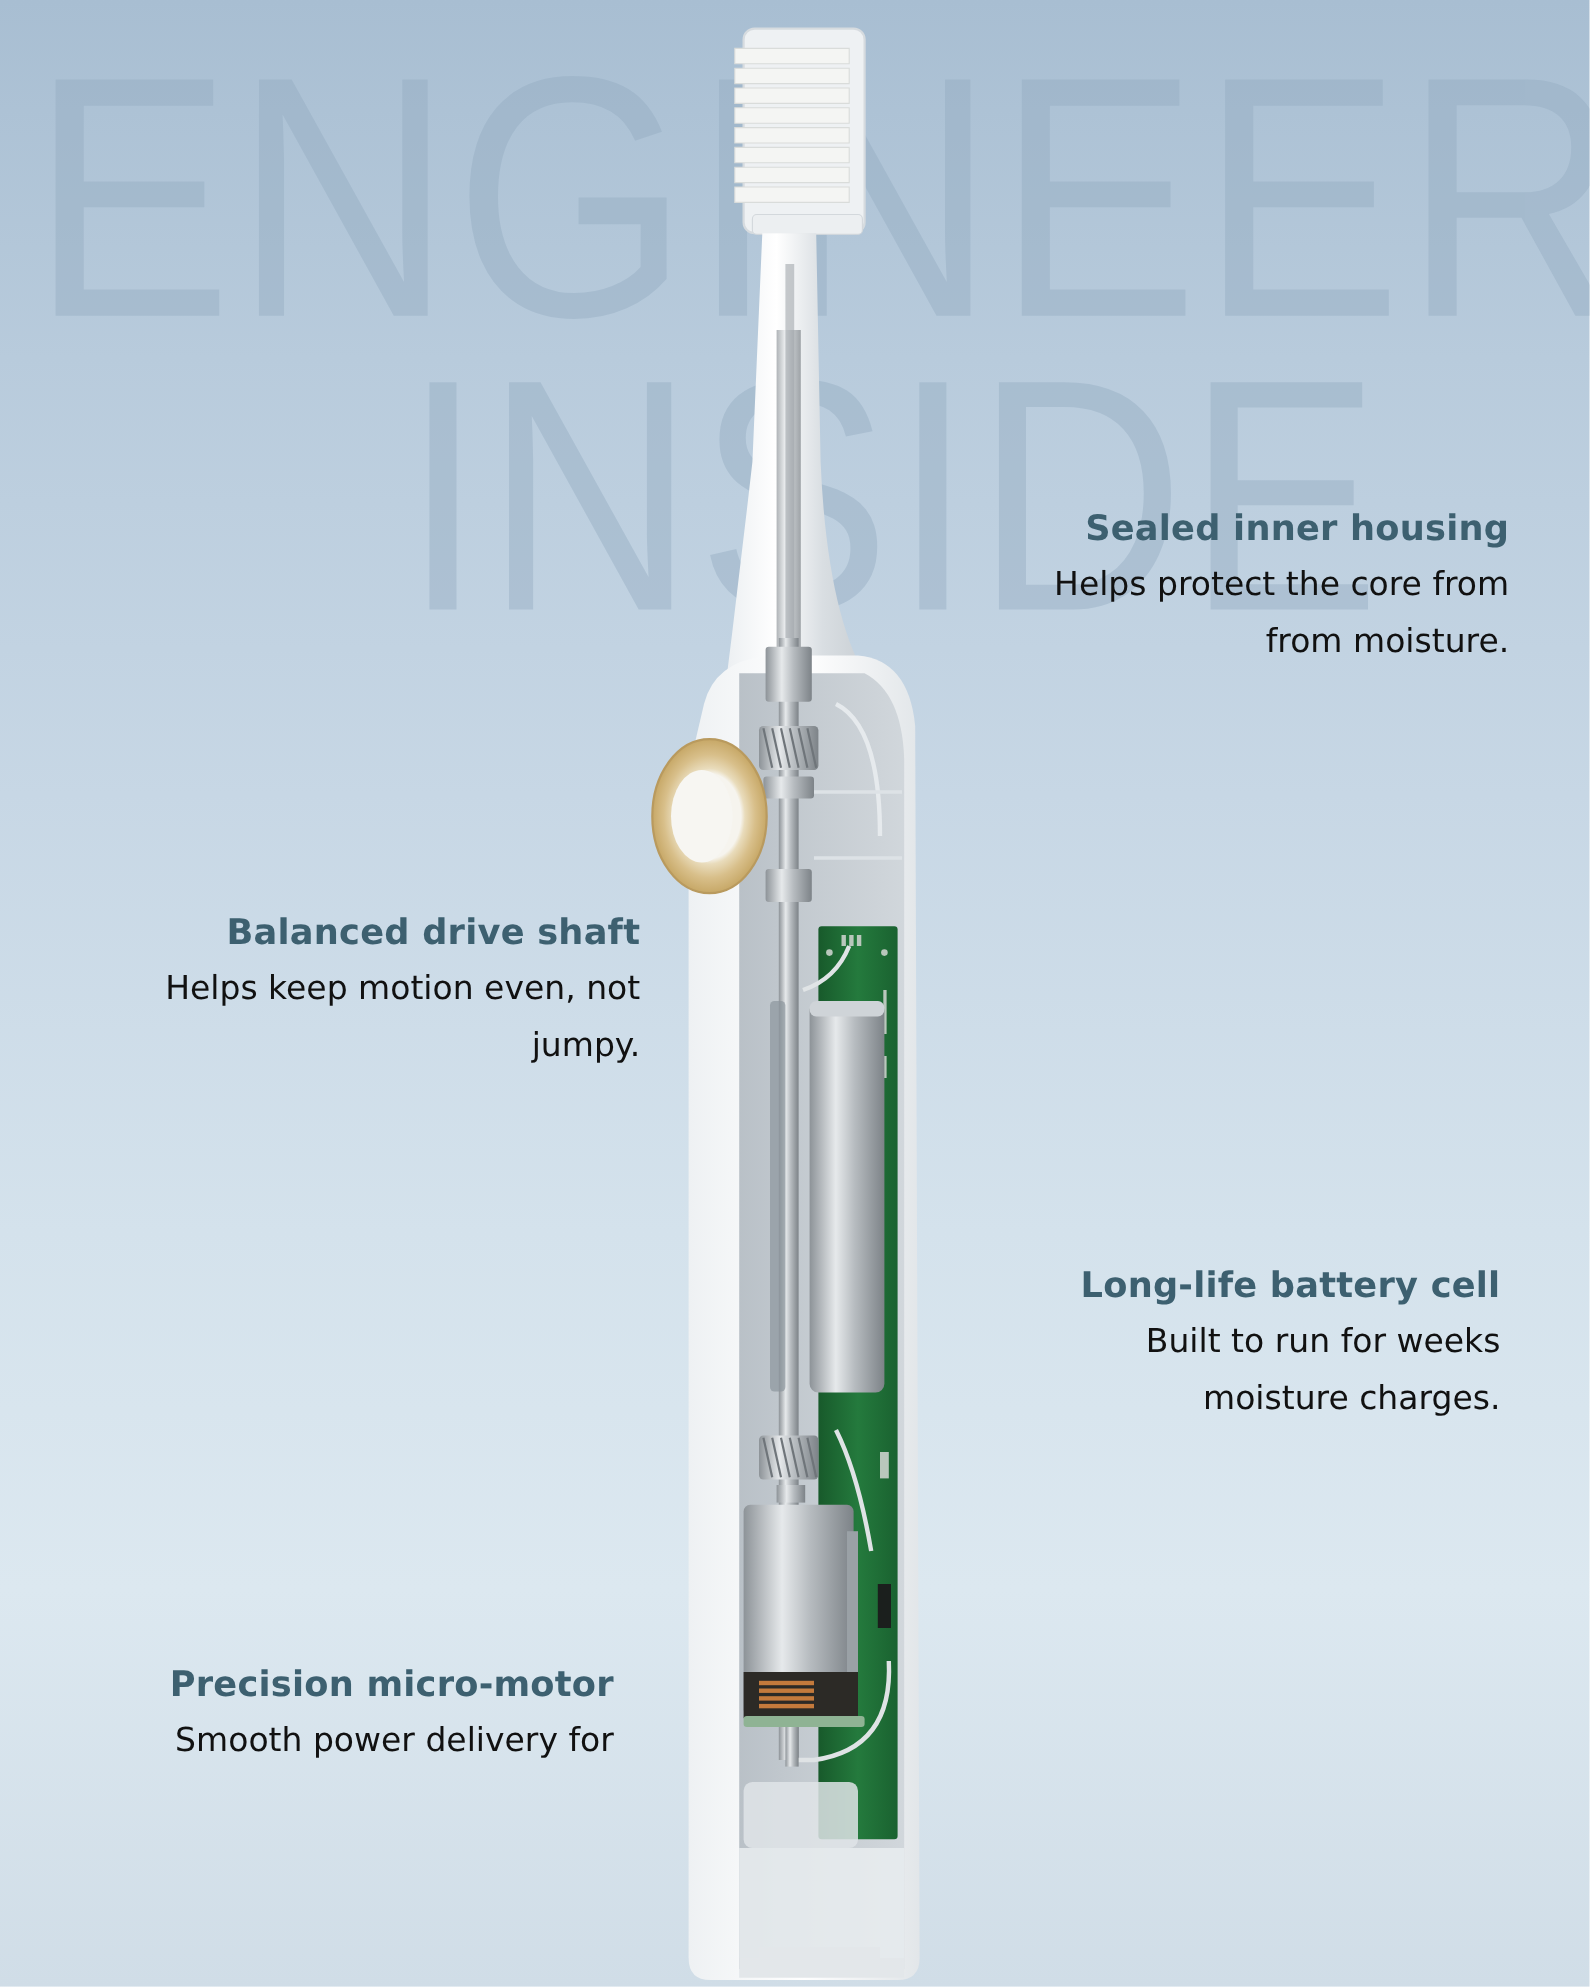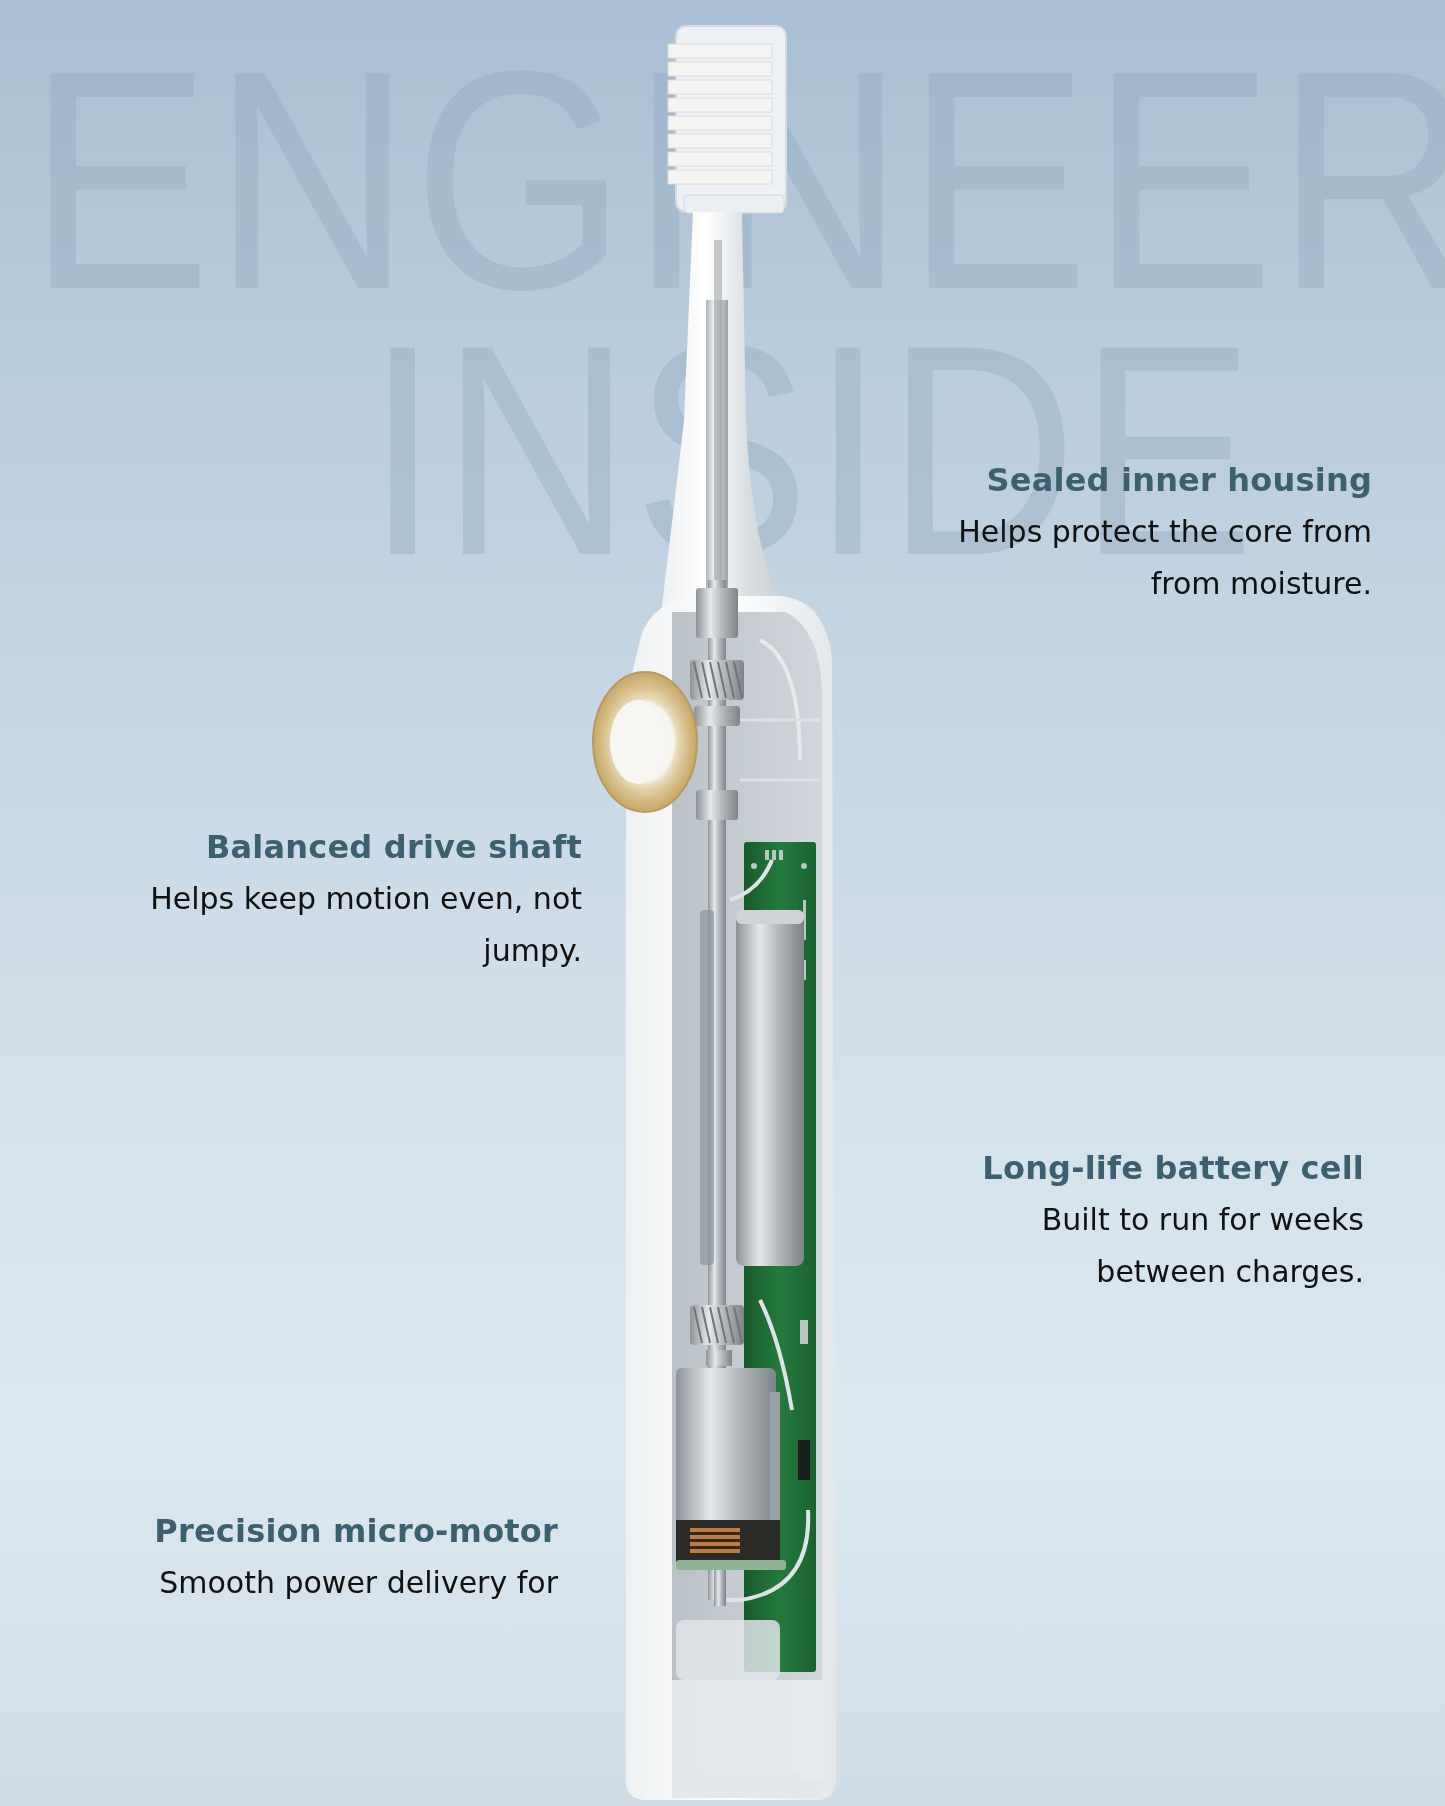--- a/index.html
+++ b/index.html
@@ -165,19 +165,19 @@
 
 <div class="callout c2">
   <span class="title">Balanced drive shaft</span>
   <span class="desc">Helps keep motion even, not</span>
   <span class="desc">jumpy.</span>
 </div>
 
 <div class="callout c3">
   <span class="title">Long-life battery cell</span>
   <span class="desc">Built to run for weeks</span>
-  <span class="desc">between charges.</span>
+  <span class="desc">moisture charges.</span>
 </div>
 
 <div class="callout c4">
   <span class="title">Precision micro-motor</span>
   <span class="desc">Smooth power delivery for</span>
 </div>
 
 </body></html>

